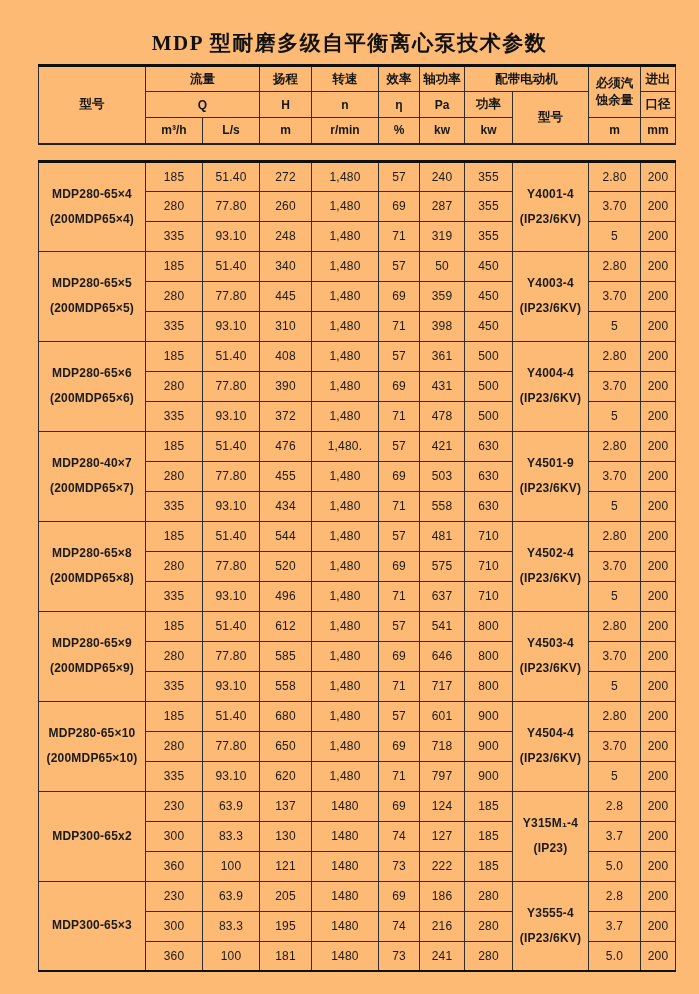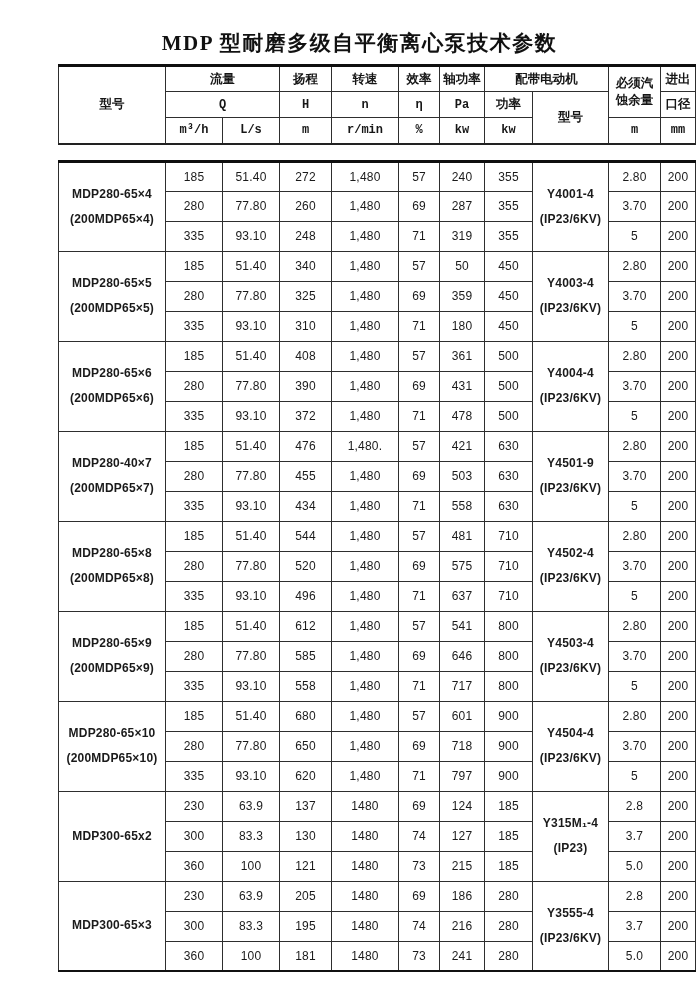--- a/index.html
+++ b/index.html
@@ -1,24 +1,23 @@
 <!DOCTYPE html>
 <html><head>
 <meta charset="utf-8">
 <style>
   * { margin:0; padding:0; box-sizing:border-box; }
   html,body { background:#e8e8e8; }
   .page {
     position:relative;
     width:699px; height:994px;
-    background:#ffffff;
+    background:#fdba74;
     font-family:"Liberation Sans", sans-serif;
     color:#1c1c1c;
     overflow:hidden;
-    padding-left:20px;
   }
   .title {
     padding-top:29px;
     text-align:center;
     font-family:"Liberation Serif", serif;
     font-size:21px;
     font-weight:600;
     letter-spacing:1.5px;
     color:#111;
   }
@@ -27,21 +26,21 @@
     table-layout:fixed;
     width:637px;
     margin-left:38px;
   }
   col.c1{width:107px} col.c2{width:57px} col.c3{width:57px} col.c4{width:52px}
   col.c5{width:67px} col.c6{width:41px} col.c7{width:45px} col.c8{width:48px}
   col.c9{width:76px} col.c10{width:52px} col.c11{width:35px}
   td, th { border:1px solid #2e2e2e; text-align:center; vertical-align:middle;
            font-size:12px; padding:0; }
   .hdr-table { margin-top:7px; border-top:3px solid #0f0f0f; border-bottom:2px solid #222; }
-  .hdr-table th { font-weight:bold; font-size:12.5px; height:26px; color:#161616;font-family:Liberation Mono, monospace; }
+  .hdr-table th { font-weight:bold; font-size:12.5px; height:26px; color:#161616; }
   .hdr-table th.sym { font-size:12px; }
   .body-table { margin-top:15px; border-top:3px solid #0f0f0f; border-bottom:2px solid #111; }
   .body-table td { height:30px; color:#1a1a1a; letter-spacing:0.2px; }
   .body-table td.model, .body-table td.motor { line-height:25px; font-size:12px;font-weight:bold; }
 </style>
 </head>
 <body>
 
 <div class="page">
 
@@ -171,35 +170,35 @@
           <td rowspan="3" class="motor">
             <div>Y4003-4</div>
             <div>(IP23/6KV)</div>
           </td>
           <td>2.80</td>
           <td>200</td>
         </tr>
         <tr>
           <td>280</td>
           <td>77.80</td>
-          <td>325</td>
+          <td>445</td>
           <td>1,480</td>
           <td>69</td>
           <td>359</td>
           <td>450</td>
           <td>3.70</td>
           <td>200</td>
         </tr>
         <tr>
           <td>335</td>
           <td>93.10</td>
           <td>310</td>
           <td>1,480</td>
           <td>71</td>
-          <td>180</td>
+          <td>398</td>
           <td>450</td>
           <td>5</td>
           <td>200</td>
         </tr>
         <tr>
           <td rowspan="3" class="model">
             <div>MDP280-65×6</div>
             <div>(200MDP65×6)</div>
           </td>
           <td>185</td>
@@ -430,21 +429,21 @@
           <td>185</td>
           <td>3.7</td>
           <td>200</td>
         </tr>
         <tr>
           <td>360</td>
           <td>100</td>
           <td>121</td>
           <td>1480</td>
           <td>73</td>
-          <td>215</td>
+          <td>222</td>
           <td>185</td>
           <td>5.0</td>
           <td>200</td>
         </tr>
         <tr>
           <td rowspan="3" class="model">
             <div>MDP300-65×3</div>
           </td>
           <td>230</td>
           <td>63.9</td>

